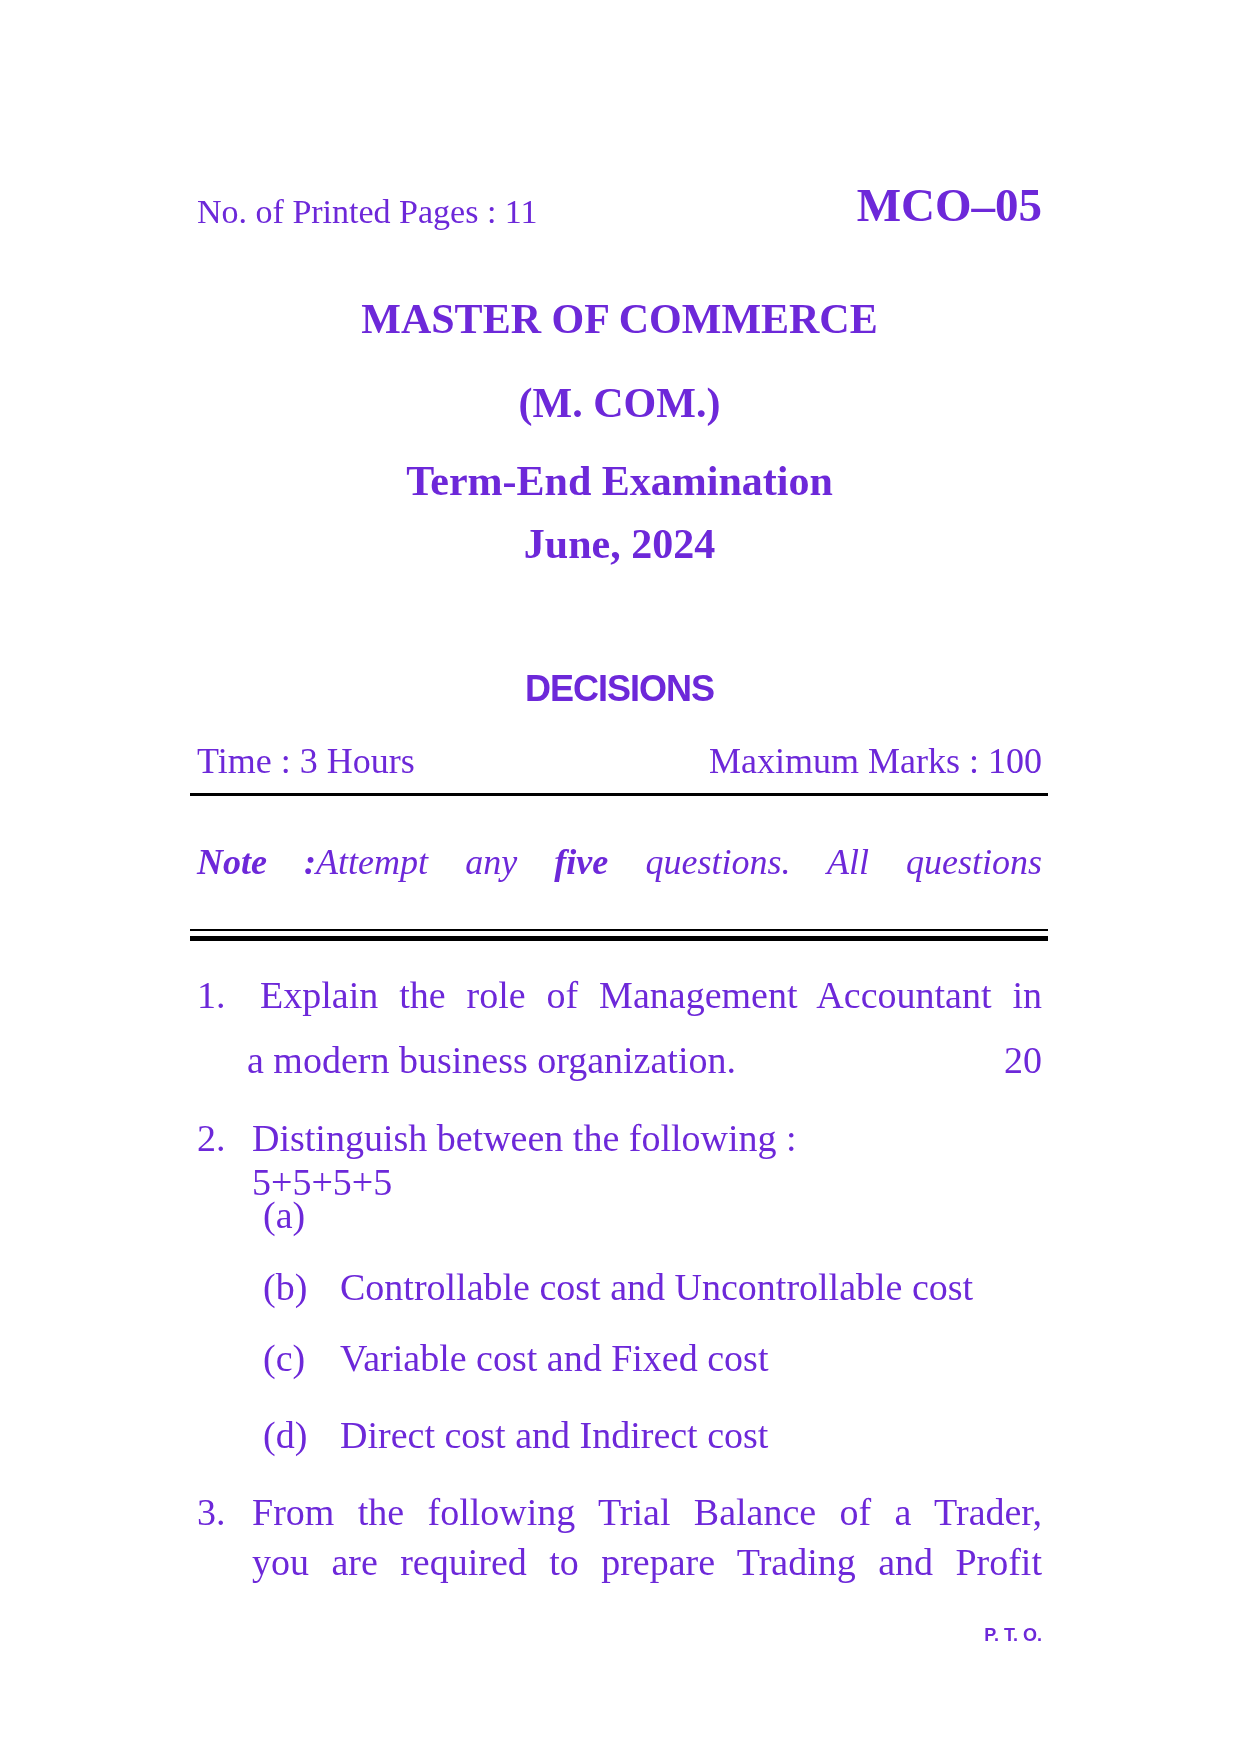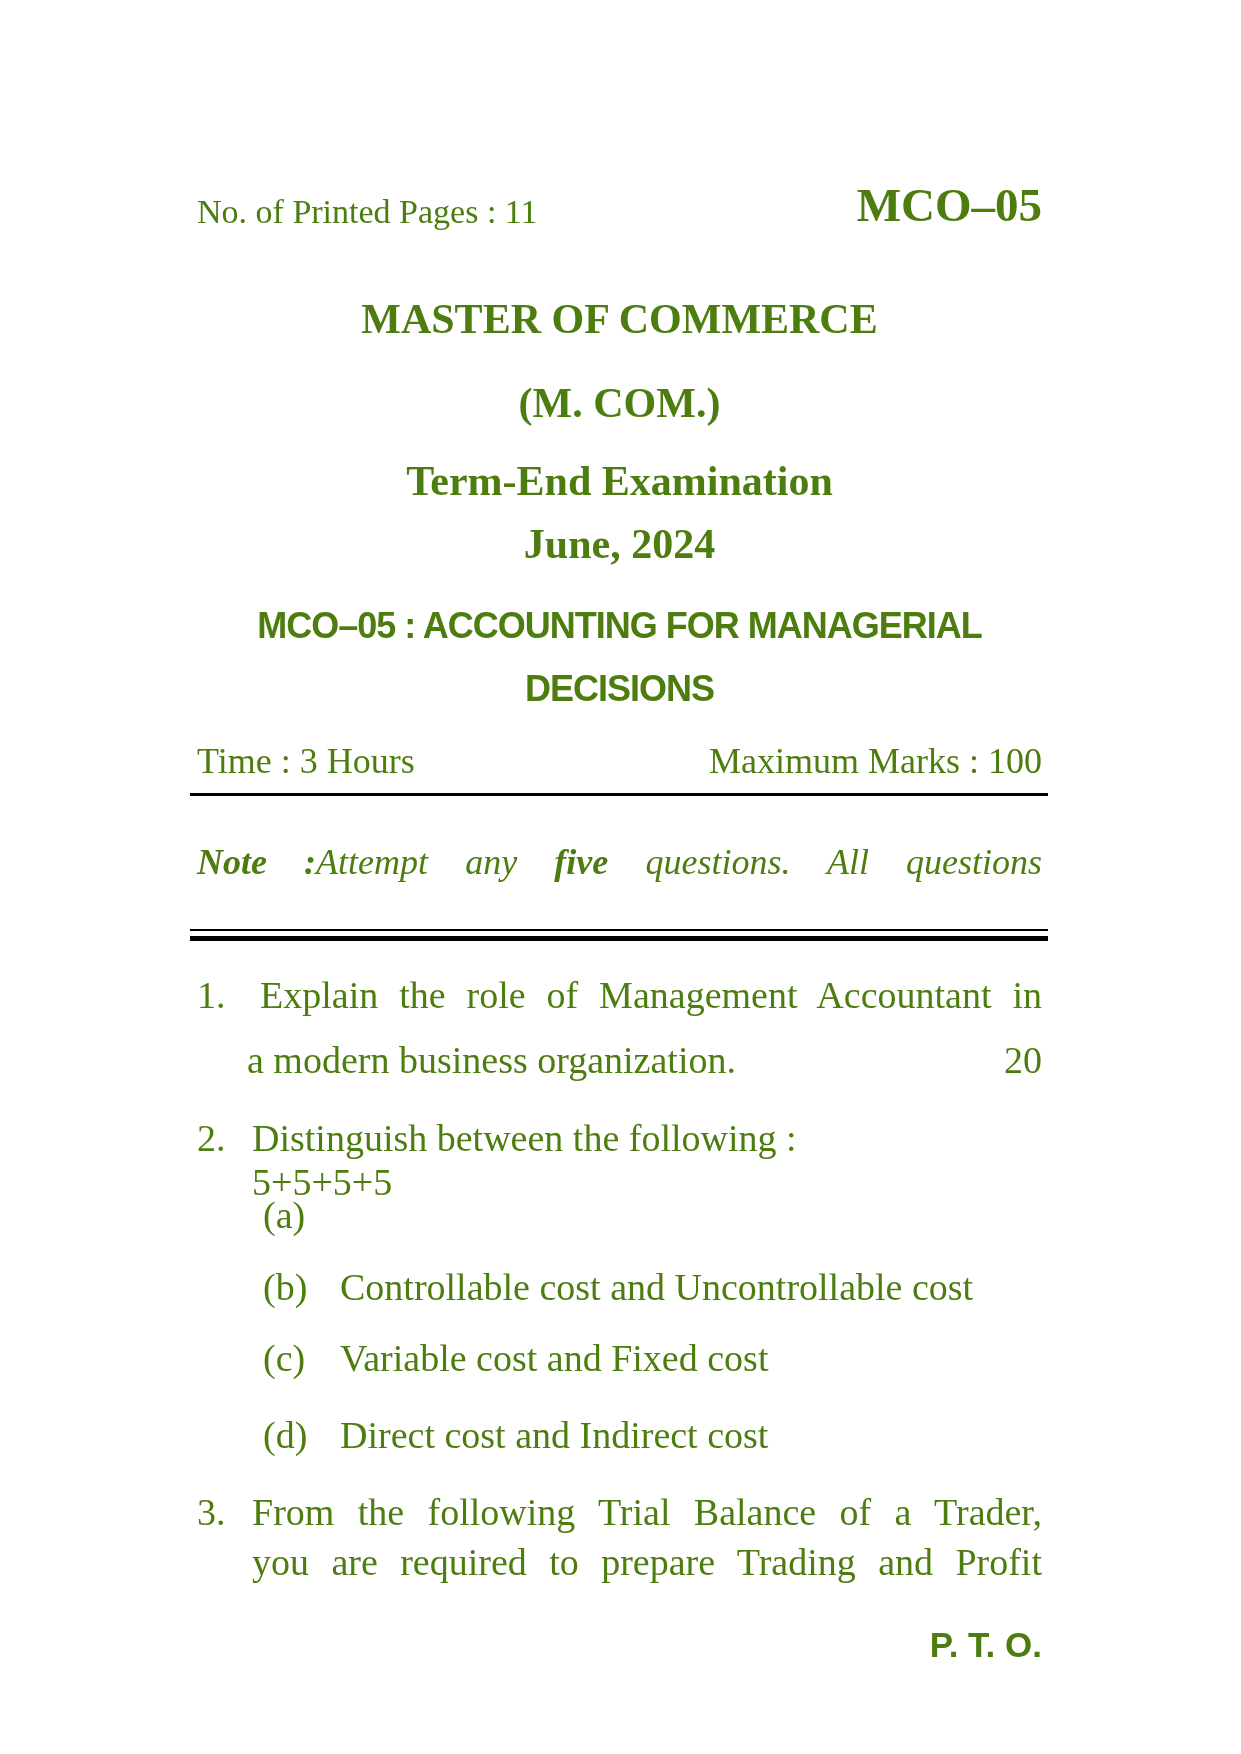--- a/index.html
+++ b/index.html
@@ -1,20 +1,20 @@
 <!DOCTYPE html>
 <html><head>
 <meta charset="utf-8">
 <style>
   html,body{margin:0;padding:0;background:#888;}
   .page{
     position:relative;
     width:1241px;height:1754px;
     background:#ffffff;
-    color:#4d7c0f;
+    color:#6d28d9;
     font-family:"Liberation Serif","DejaVu Serif",serif;
     margin:0 auto;
     overflow:hidden;
   }
   .abs{position:absolute;}
   
   .printed-pages{top:193px;left:197px;font-size:34px;}
   .course-code{top:178px;left:700px;width:342px;text-align:right;font-size:47px;font-weight:bold;}
   
   .ct{left:197px;width:845px;text-align:center;font-weight:bold;}
@@ -47,36 +47,35 @@
   .sublabel{left:263px;font-size:38px;}
   .subtext{left:340px;width:702px;font-size:38px;}
   .ia{top:1193px;}
   .ib{top:1265px;}
   .ic{top:1336px;}
   .id{top:1413px;}
   .q3n{top:1490px;}
   .q3l1{top:1490px;}
   .q3l2{top:1540px;}
   
-  .pto{top:1625px;left:700px;width:342px;text-align:right;font-size:35px;font-weight:bold;font-family:"Liberation Sans","DejaVu Sans",sans-serif;letter-spacing:0px;}
+  .pto{top:1625px;left:700px;width:342px;text-align:right;font-size:18px;font-weight:bold;font-family:"Liberation Sans","DejaVu Sans",sans-serif;letter-spacing:0px;}
 </style>
 </head>
 <body>
 
 <div class="page">
 
   <div class="abs printed-pages">No. of Printed Pages : 11</div>
   <div class="abs course-code">MCO–05</div>
 
   <div class="abs ct t1">MASTER OF COMMERCE</div>
   <div class="abs ct t2">(M. COM.)</div>
   <div class="abs ct t3">Term-End Examination</div>
   <div class="abs ct t4">June, 2024</div>
 
-  <div class="abs ct subject s1">MCO–05 : ACCOUNTING FOR MANAGERIAL</div>
   <div class="abs ct subject s2">DECISIONS</div>
 
   <div class="abs meta-row">
     <span>Time : 3 Hours</span>
     <span>Maximum Marks : 100</span>
   </div>
 
   <div class="abs rule-single"></div>
 
   <div class="abs note-line1"><span class="note-label">Note :</span><span>Attempt any </span><span class="note-em">five</span><span> questions.  All questions</span></div>

